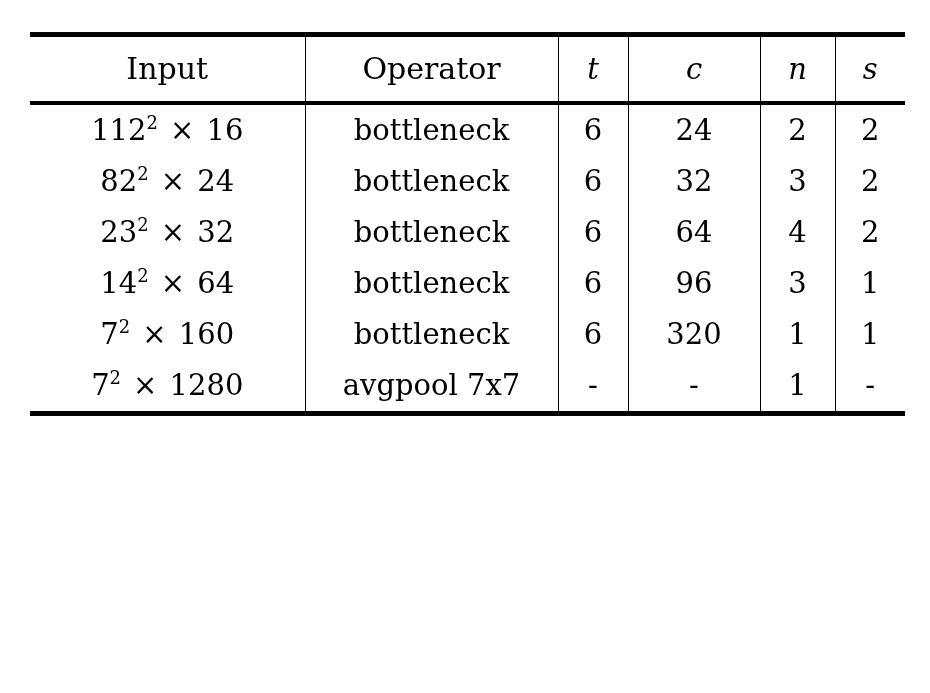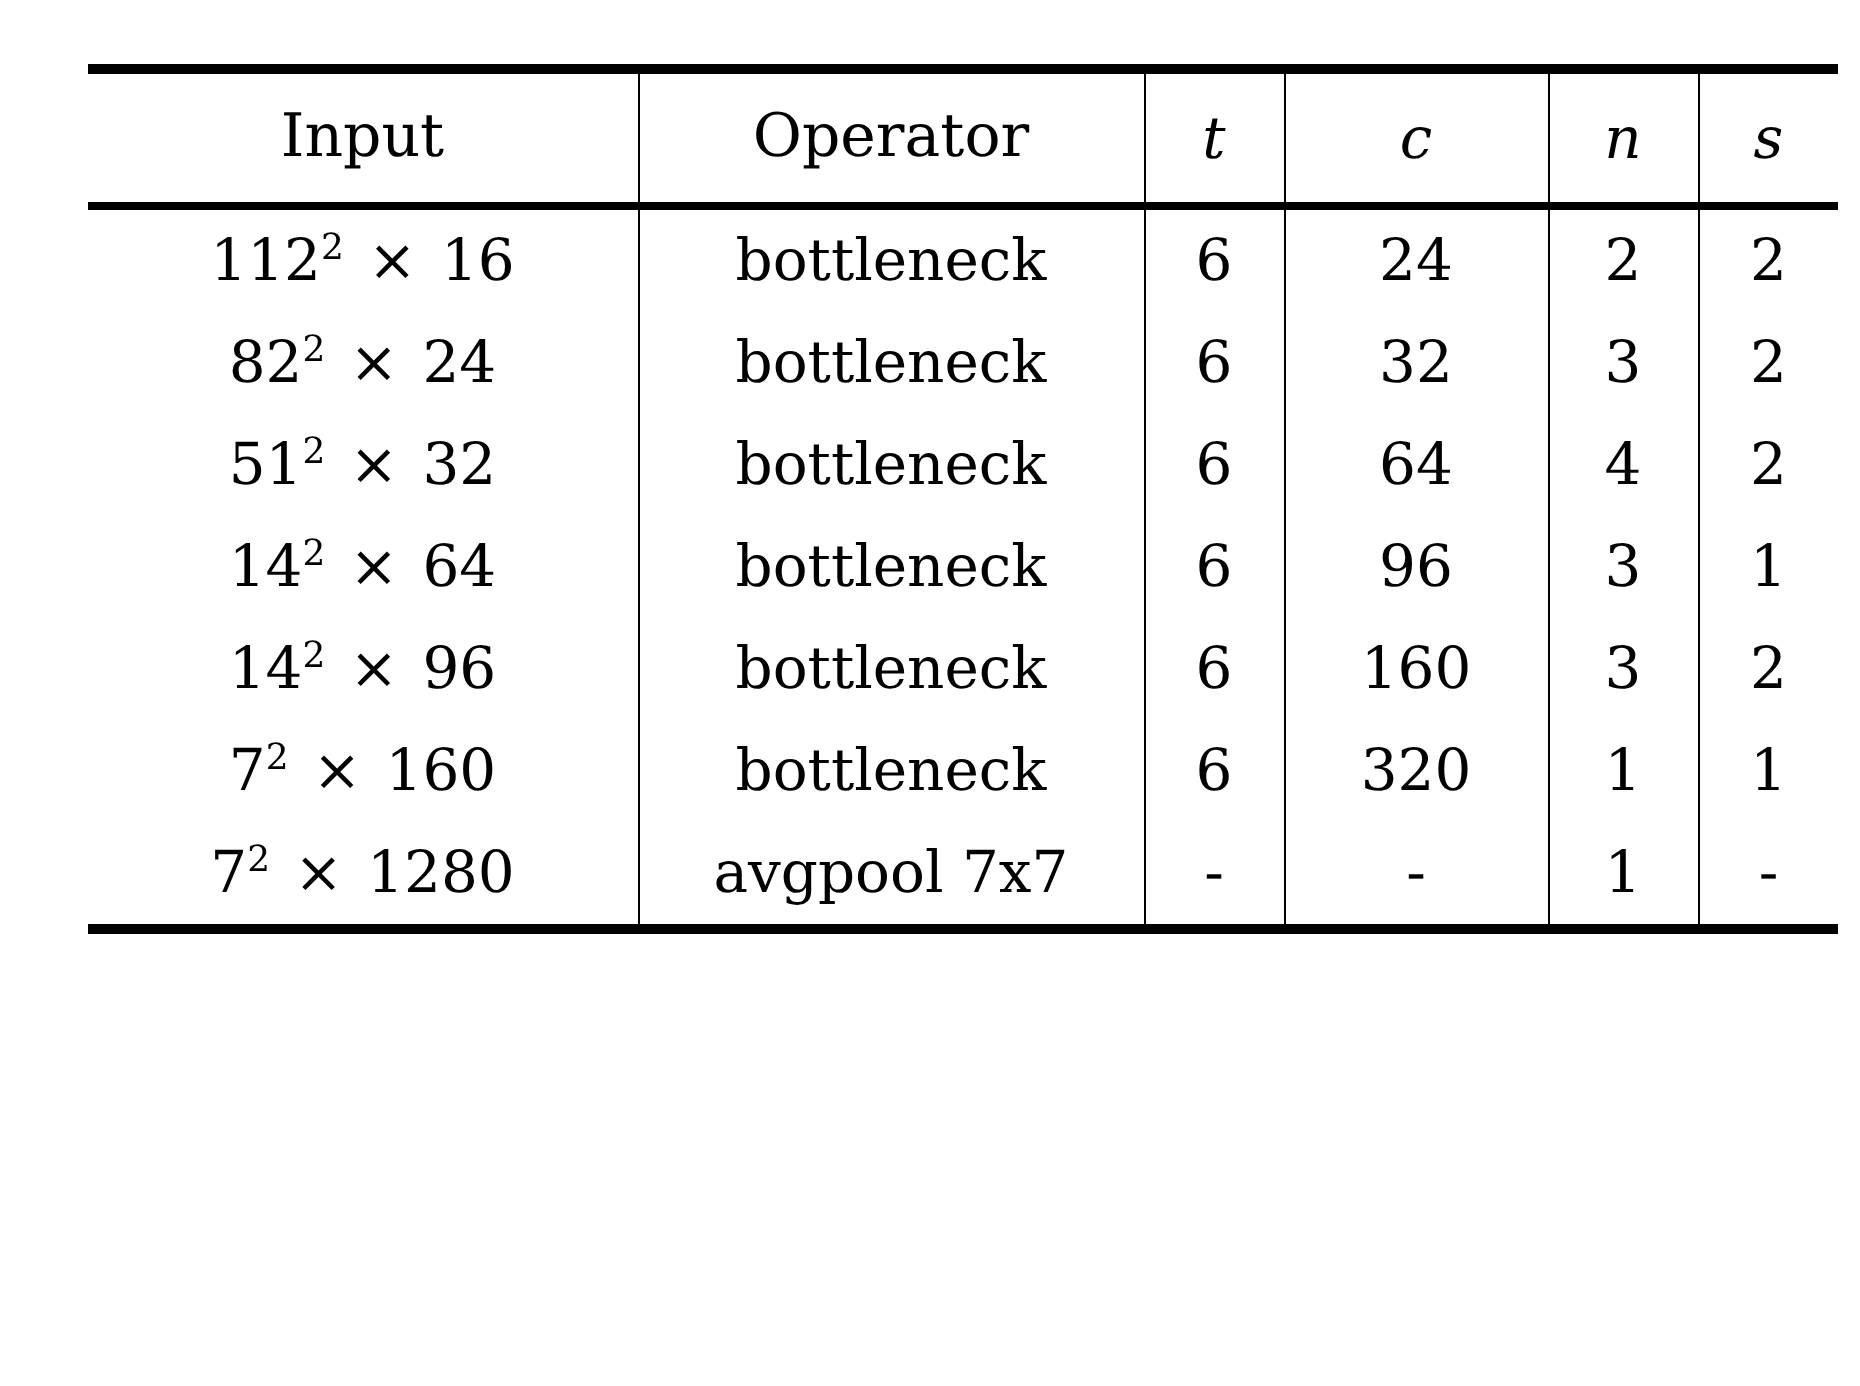--- a/index.html
+++ b/index.html
@@ -10,21 +10,21 @@
   body {
     width: 930px;
     height: 693px;
     font-family: "DejaVu Serif", "Liberation Serif", serif;
     color: #000000;
     overflow: hidden;
   }
 
   #table-wrap {
     position: absolute;
-    left: 44px;
+    left: 30px;
     top: 32px;
     width: 875px;
   }
 
   table.arch {
     border-collapse: collapse;
     width: 875px;
     table-layout: fixed;
   }
 
@@ -142,42 +142,34 @@
         </tr>
         <tr>
           <td><span>82</span><sup>2</sup><span class="times"> × </span><span>24</span></td>
           <td class="vsep">bottleneck</td>
           <td class="vsep">6</td>
           <td class="vsep">32</td>
           <td class="vsep">3</td>
           <td class="vsep">2</td>
         </tr>
         <tr>
-          <td><span>51</span><sup>2</sup><span class="times"> × </span><span>32</span></td>
+          <td><span>23</span><sup>2</sup><span class="times"> × </span><span>32</span></td>
           <td class="vsep">bottleneck</td>
           <td class="vsep">6</td>
           <td class="vsep">64</td>
           <td class="vsep">4</td>
           <td class="vsep">2</td>
         </tr>
         <tr>
           <td><span>14</span><sup>2</sup><span class="times"> × </span><span>64</span></td>
           <td class="vsep">bottleneck</td>
           <td class="vsep">6</td>
           <td class="vsep">96</td>
           <td class="vsep">3</td>
           <td class="vsep">1</td>
-        </tr>
-        <tr>
-          <td><span>14</span><sup>2</sup><span class="times"> × </span><span>96</span></td>
-          <td class="vsep">bottleneck</td>
-          <td class="vsep">6</td>
-          <td class="vsep">160</td>
-          <td class="vsep">3</td>
-          <td class="vsep">2</td>
         </tr>
         <tr>
           <td><span>7</span><sup>2</sup><span class="times"> × </span><span>160</span></td>
           <td class="vsep">bottleneck</td>
           <td class="vsep">6</td>
           <td class="vsep">320</td>
           <td class="vsep">1</td>
           <td class="vsep">1</td>
         </tr>
         <tr>

